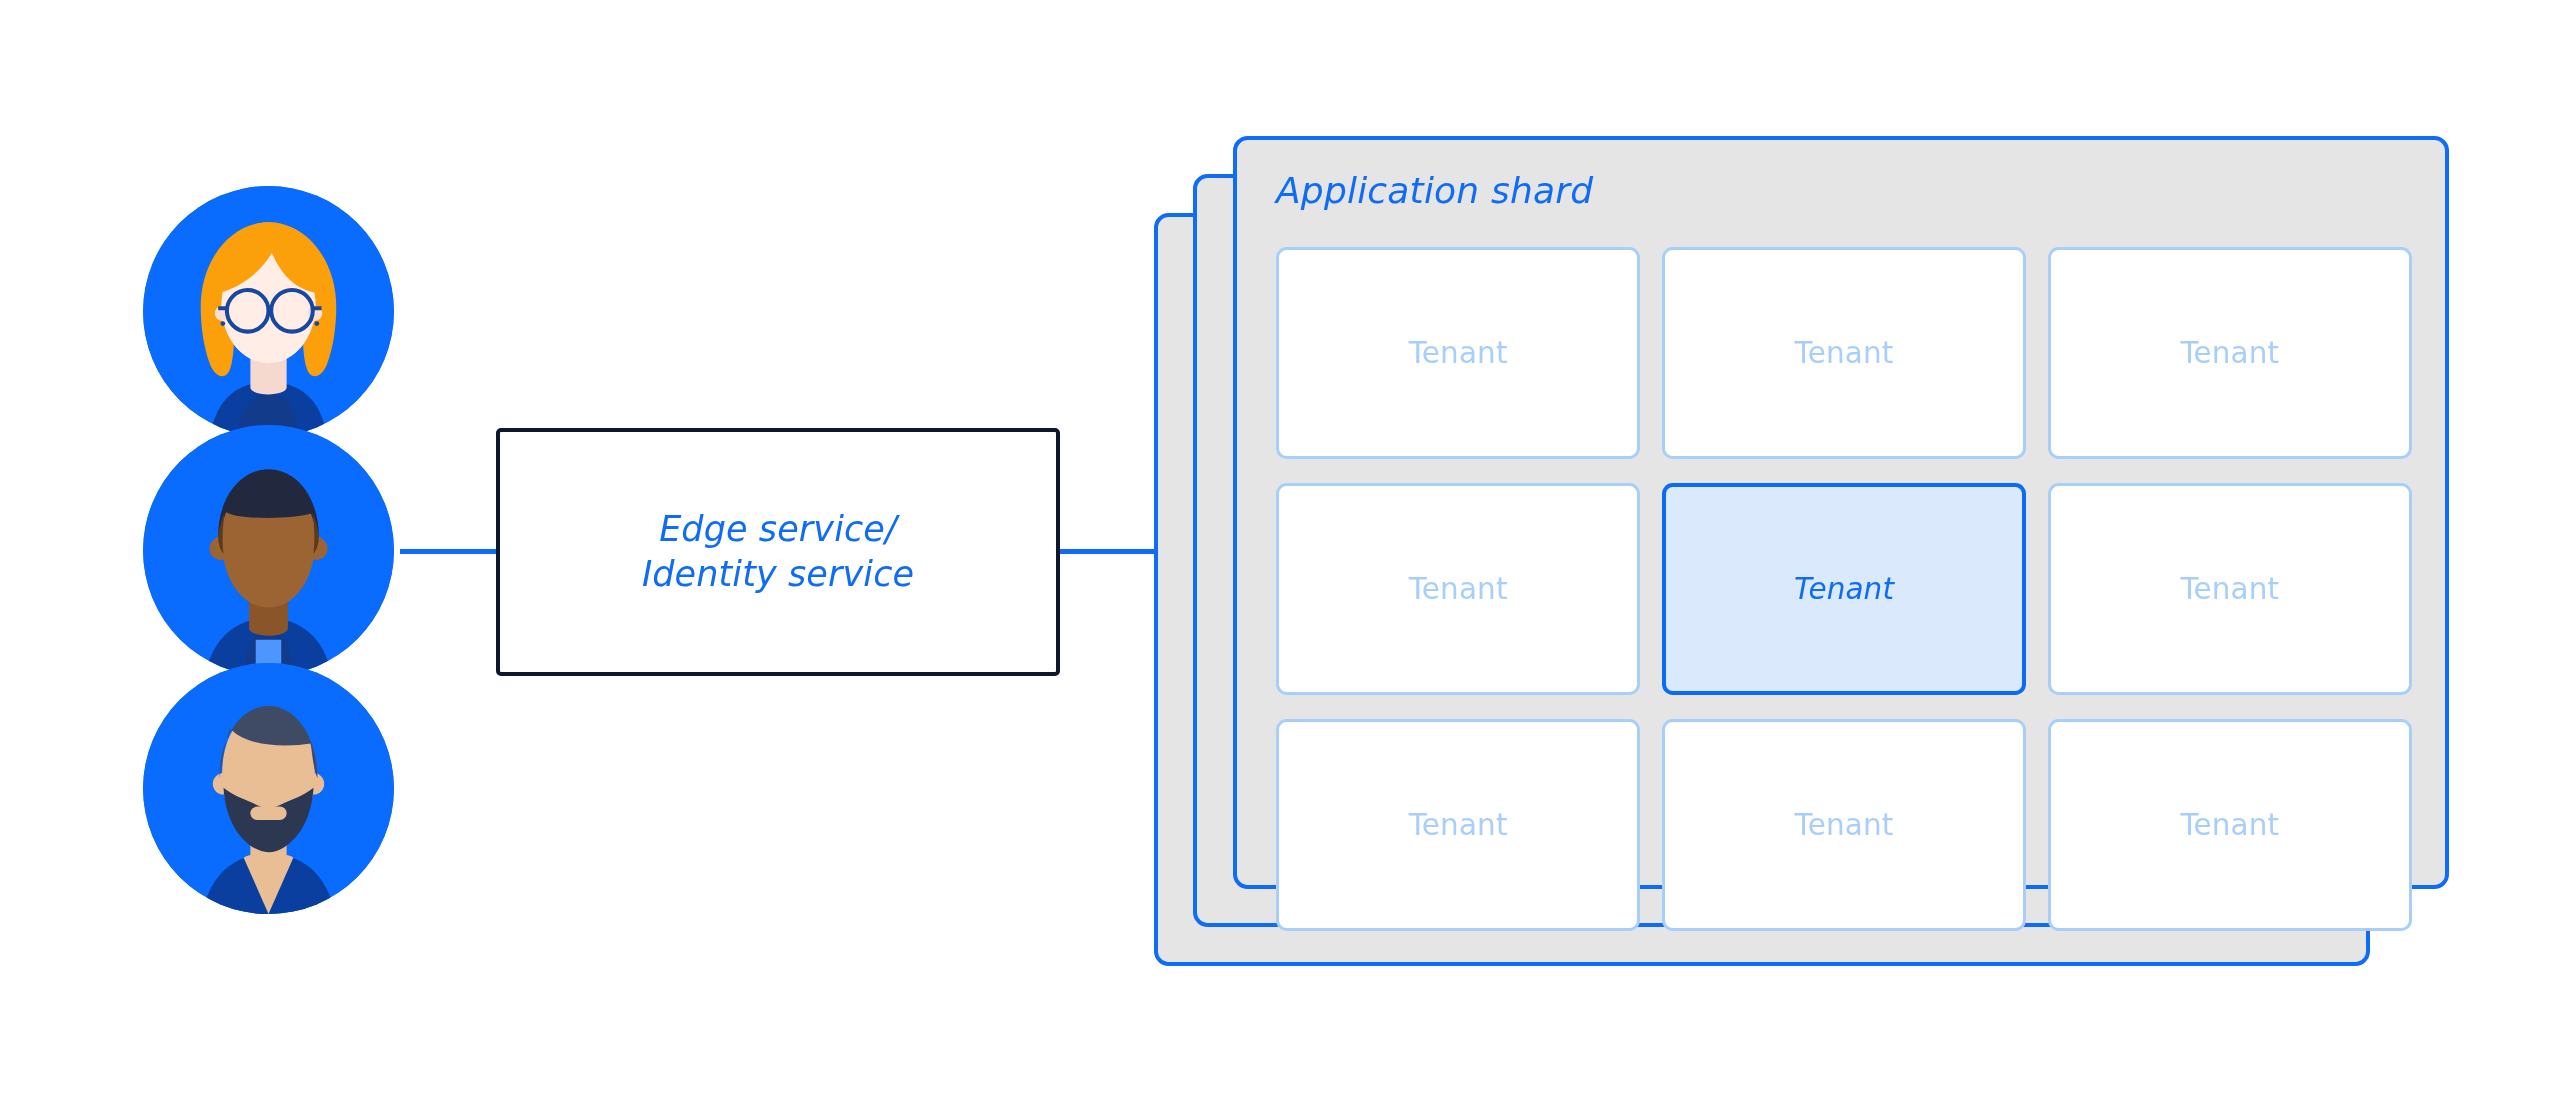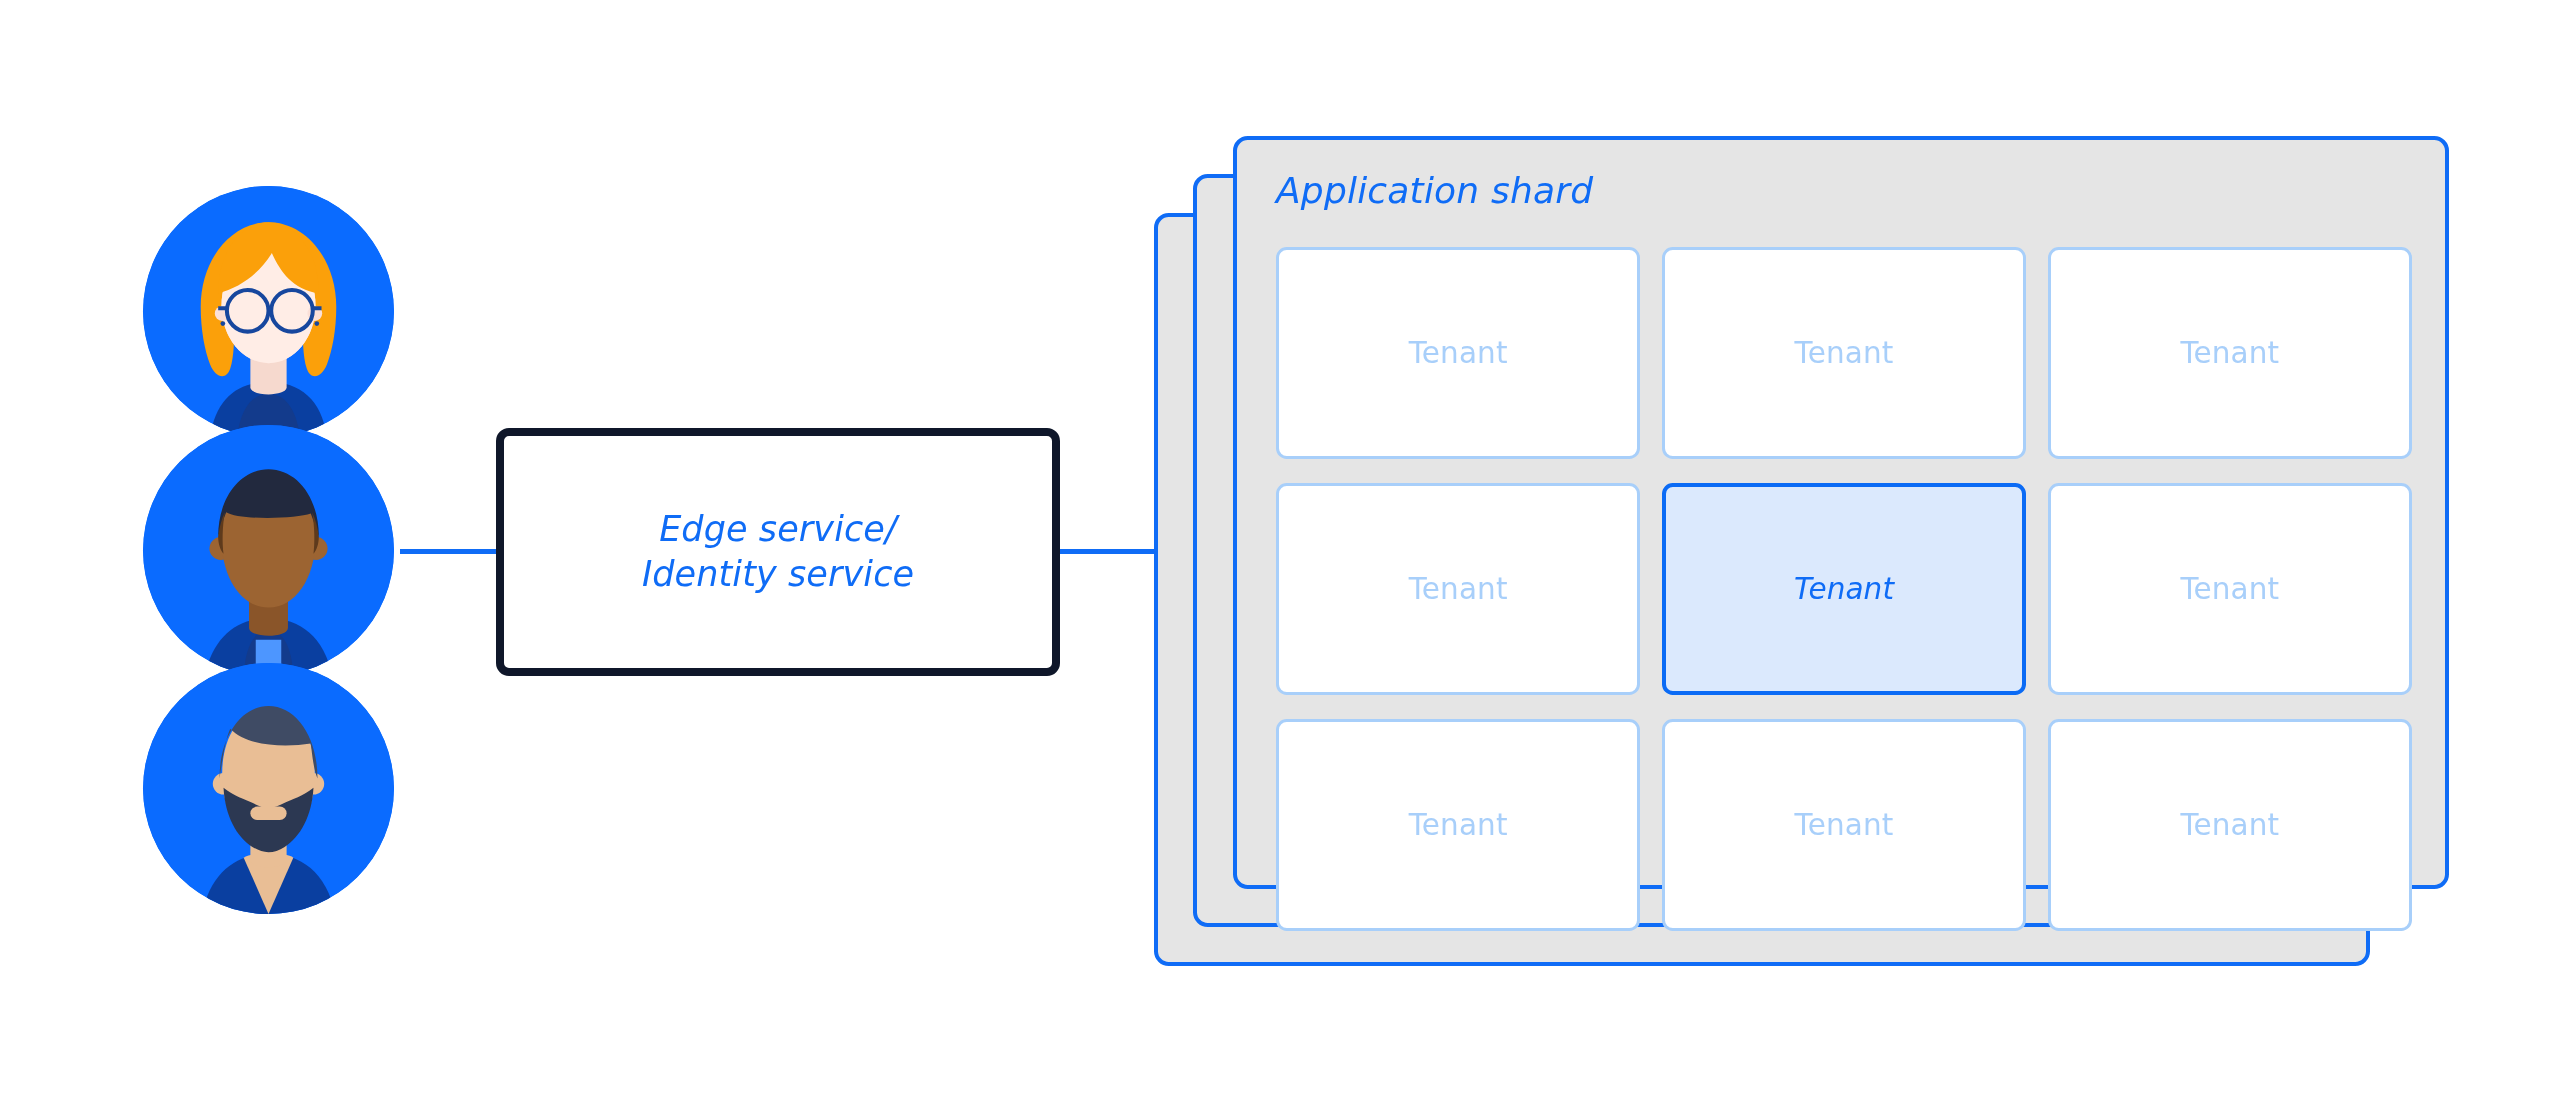--- a/index.html
+++ b/index.html
@@ -16,21 +16,21 @@
     overflow:hidden;background:#0A6BFF;
   }
   .avatar svg{display:block;width:251px;height:251px;}
 
   
   .conn{position:absolute;background:#0F6CF6;}
 
   
   .edge-box{
     position:absolute;box-sizing:border-box;
-    border:8px solid #0f172a;border-radius:13px;background:#ffffff;
+    border:4px solid #0f172a;border-radius:5px;background:#ffffff;
     display:flex;align-items:center;justify-content:center;
   }
   .edge-label{
     color:#0F6CF6;font-style:italic;font-weight:400;
     font-size:35px;line-height:1.28;text-align:center;
     letter-spacing:0.1px;white-space:pre-line;
   }
 
   
   .shard-card{

